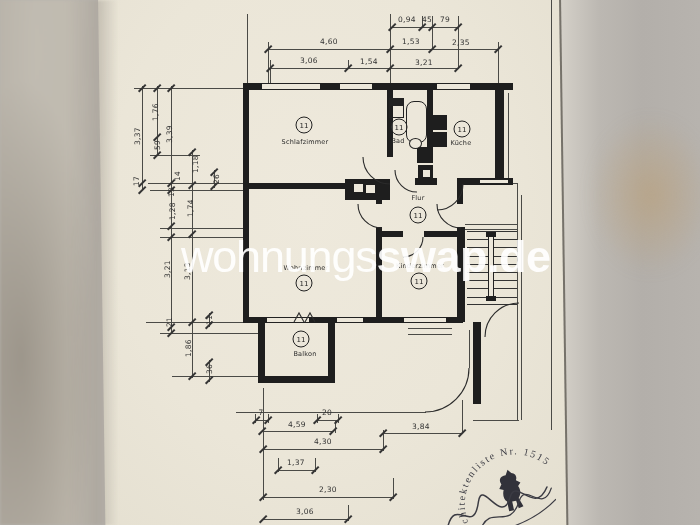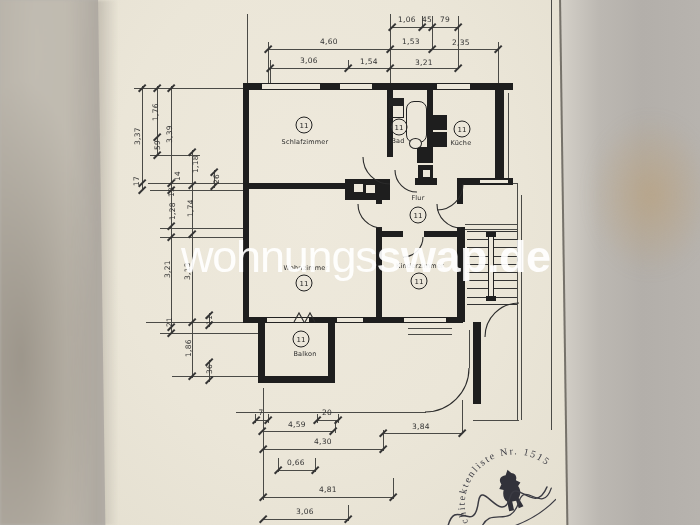--- a/index.html
+++ b/index.html
@@ -256,21 +256,21 @@
       </div>
     <div class="rlabel" style="left:420px;top:266px">Kinderzimmer</div>
     <div class="numc" style="left:419px;top:281px">
         <span>11</span>
       </div>
     <div class="numc" style="left:301px;top:339px">
         <span>11</span>
       </div>
     <div class="rlabel" style="left:305px;top:354px">Balkon</div>
 
-    <span class="dim" style="left:407px;top:19px">1,06</span>
+    <span class="dim" style="left:407px;top:19px">0,94</span>
     <span class="dim" style="left:427px;top:19px">45</span>
     <span class="dim" style="left:445px;top:19px">79</span>
     <span class="dim" style="left:329px;top:41px">4,60</span>
     <span class="dim" style="left:411px;top:41px">1,53</span>
     <span class="dim" style="left:461px;top:42px">2,35</span>
     <span class="dim" style="left:309px;top:60px">3,06</span>
     <span class="dim" style="left:369px;top:61px">1,54</span>
     <span class="dim" style="left:424px;top:62px">3,21</span>
 
     <span class="dim rot" style="left:137px;top:136px">3,37</span>
@@ -289,22 +289,22 @@
     <span class="dim rot" style="left:169px;top:322px">21</span>
     <span class="dim rot" style="left:209px;top:320px">11</span>
     <span class="dim rot" style="left:188px;top:348px">1,86</span>
     <span class="dim rot" style="left:209px;top:369px">36</span>
 
     <span class="dim" style="left:261px;top:412px">7</span>
     <span class="dim" style="left:327px;top:412px">20</span>
     <span class="dim" style="left:297px;top:424px">4,59</span>
     <span class="dim" style="left:421px;top:426px">3,84</span>
     <span class="dim" style="left:323px;top:441px">4,30</span>
-    <span class="dim" style="left:296px;top:462px">0,66</span>
-    <span class="dim" style="left:328px;top:489px">4,81</span>
+    <span class="dim" style="left:296px;top:462px">1,37</span>
+    <span class="dim" style="left:328px;top:489px">2,30</span>
     <span class="dim" style="left:305px;top:511px">3,06</span>
   </div>
 
   <svg class="stamp" width="124" height="91" viewBox="0 0 124 91">
     <g transform="rotate(-12 83 71)">
       <path id="stampArc" d="M 38 92 A 50 50 0 1 1 128 92" fill="none"></path>
       <text font-size="10" letter-spacing="1.8" fill="#3b3b43" font-family="Liberation Serif, serif">
         <textPath href="#stampArc">Architektenliste Nr. 1515</textPath>
       </text>
       <g fill="#32323a">

